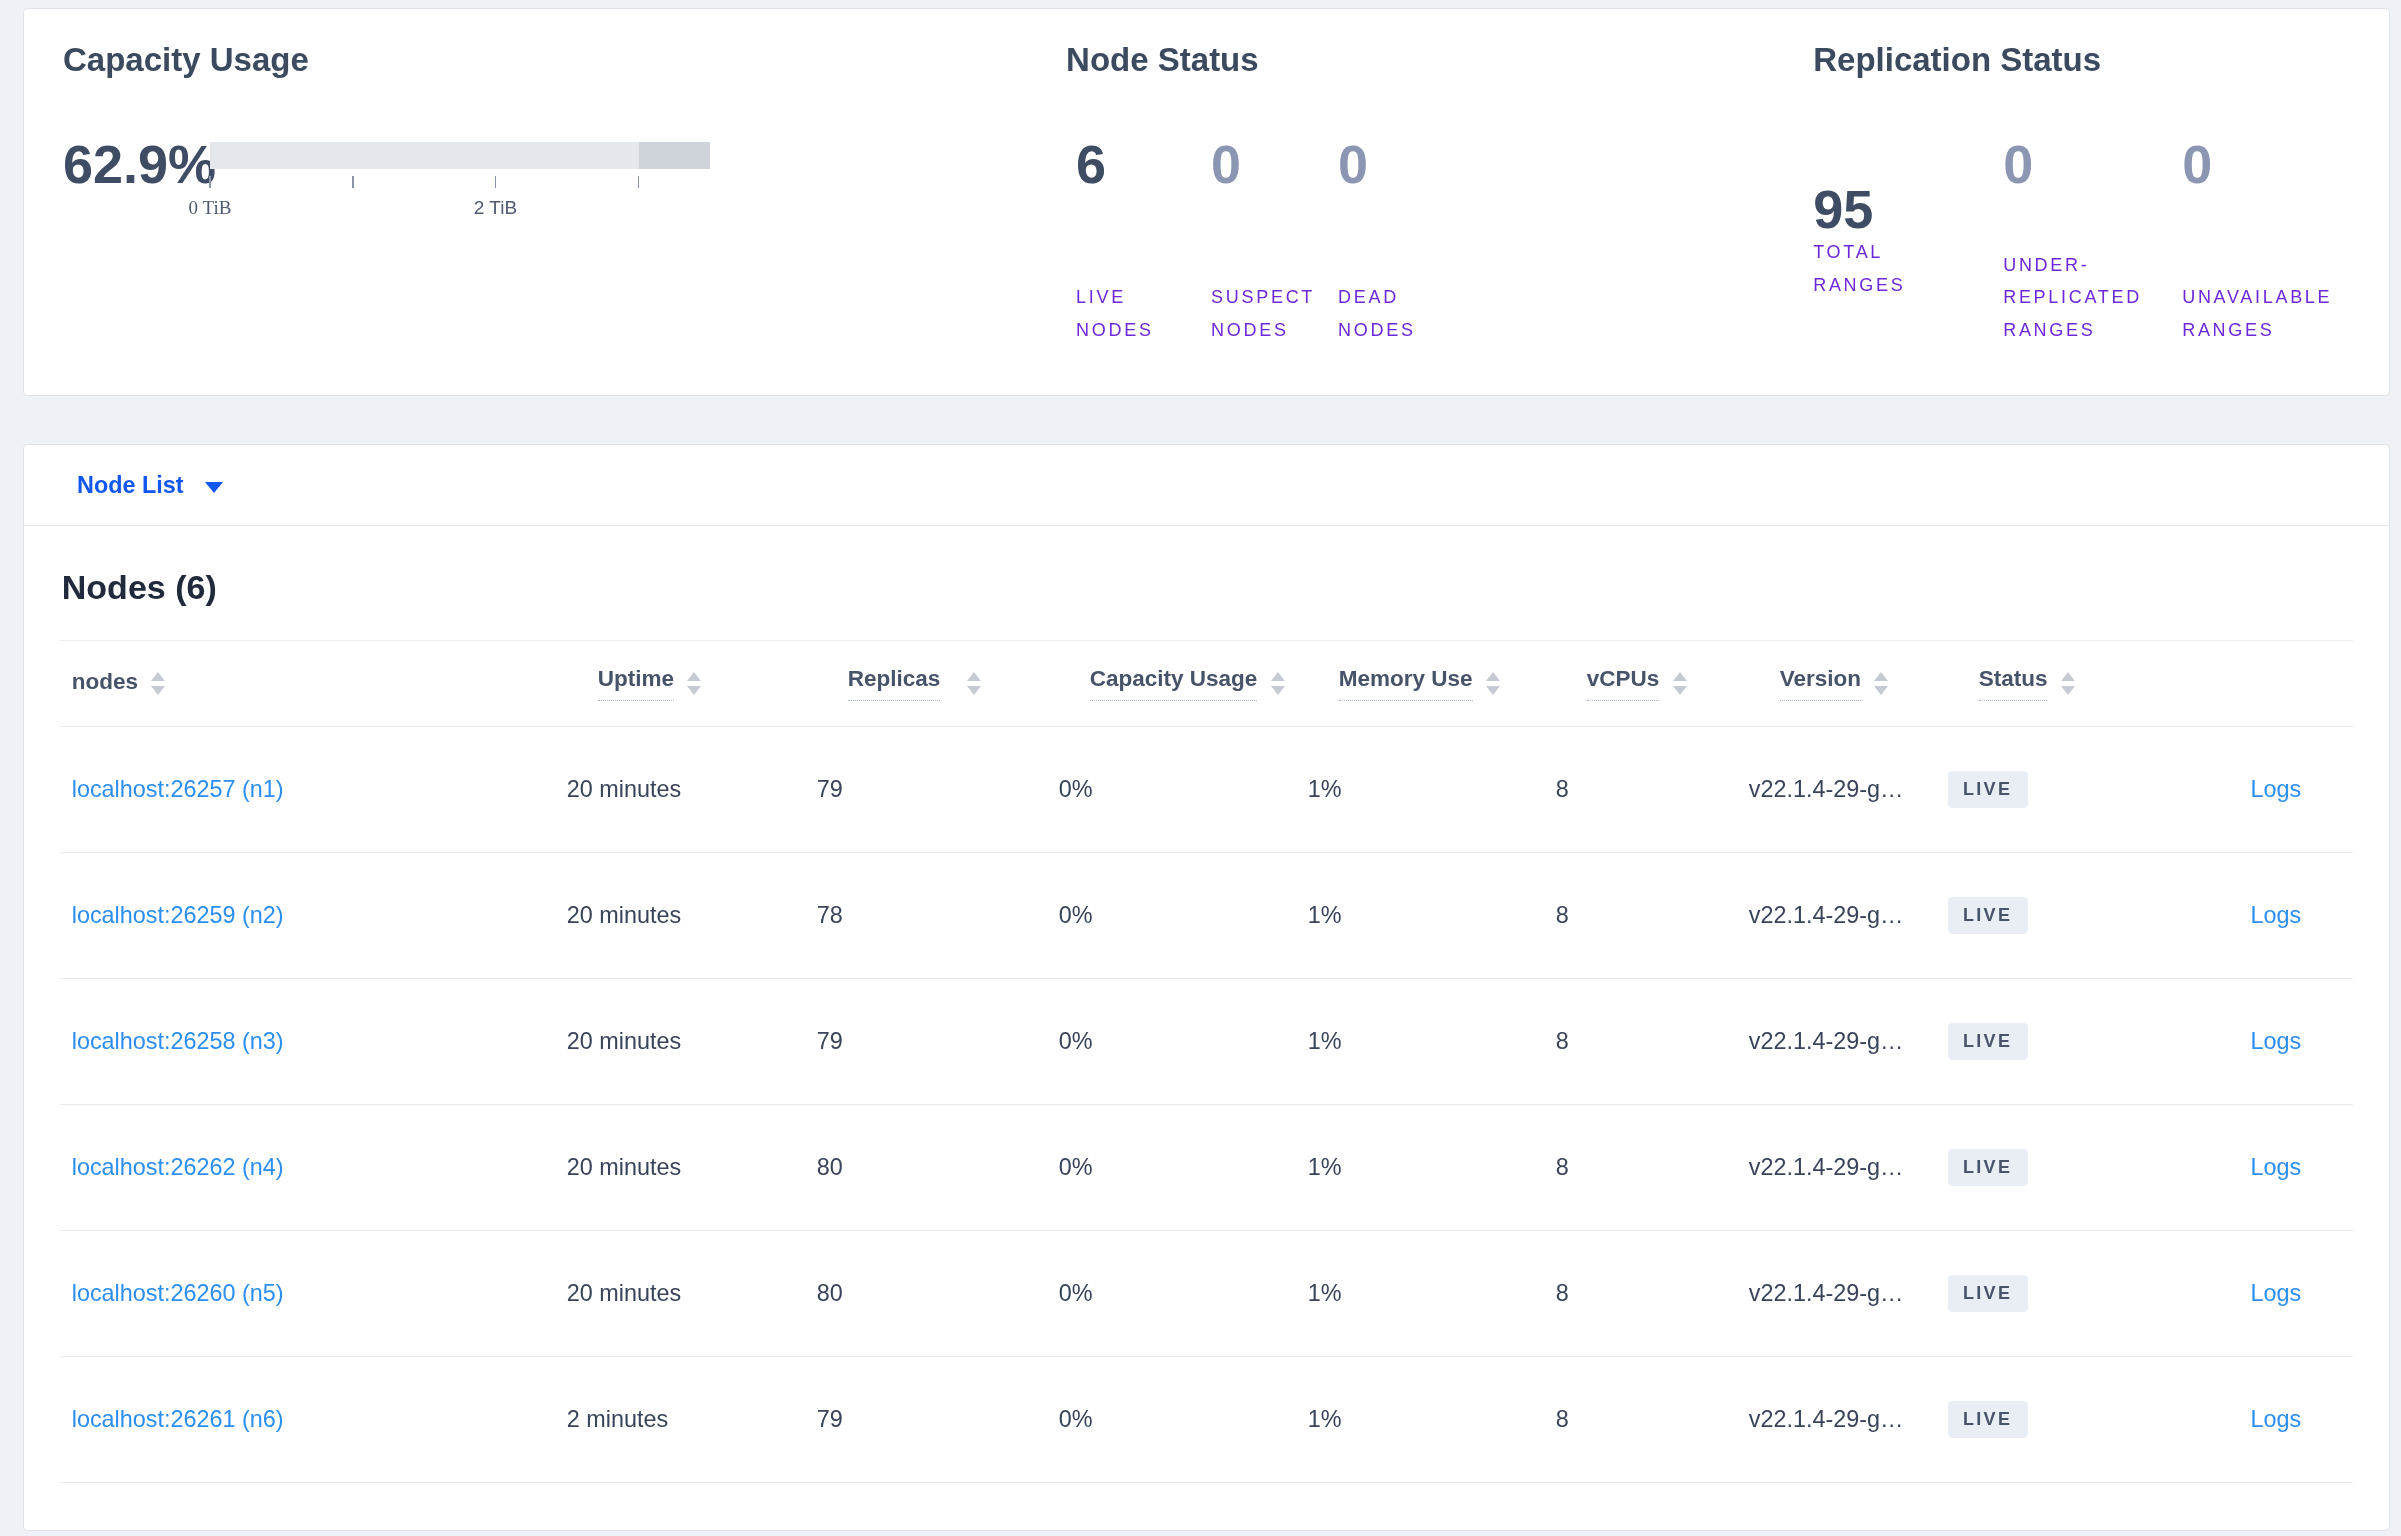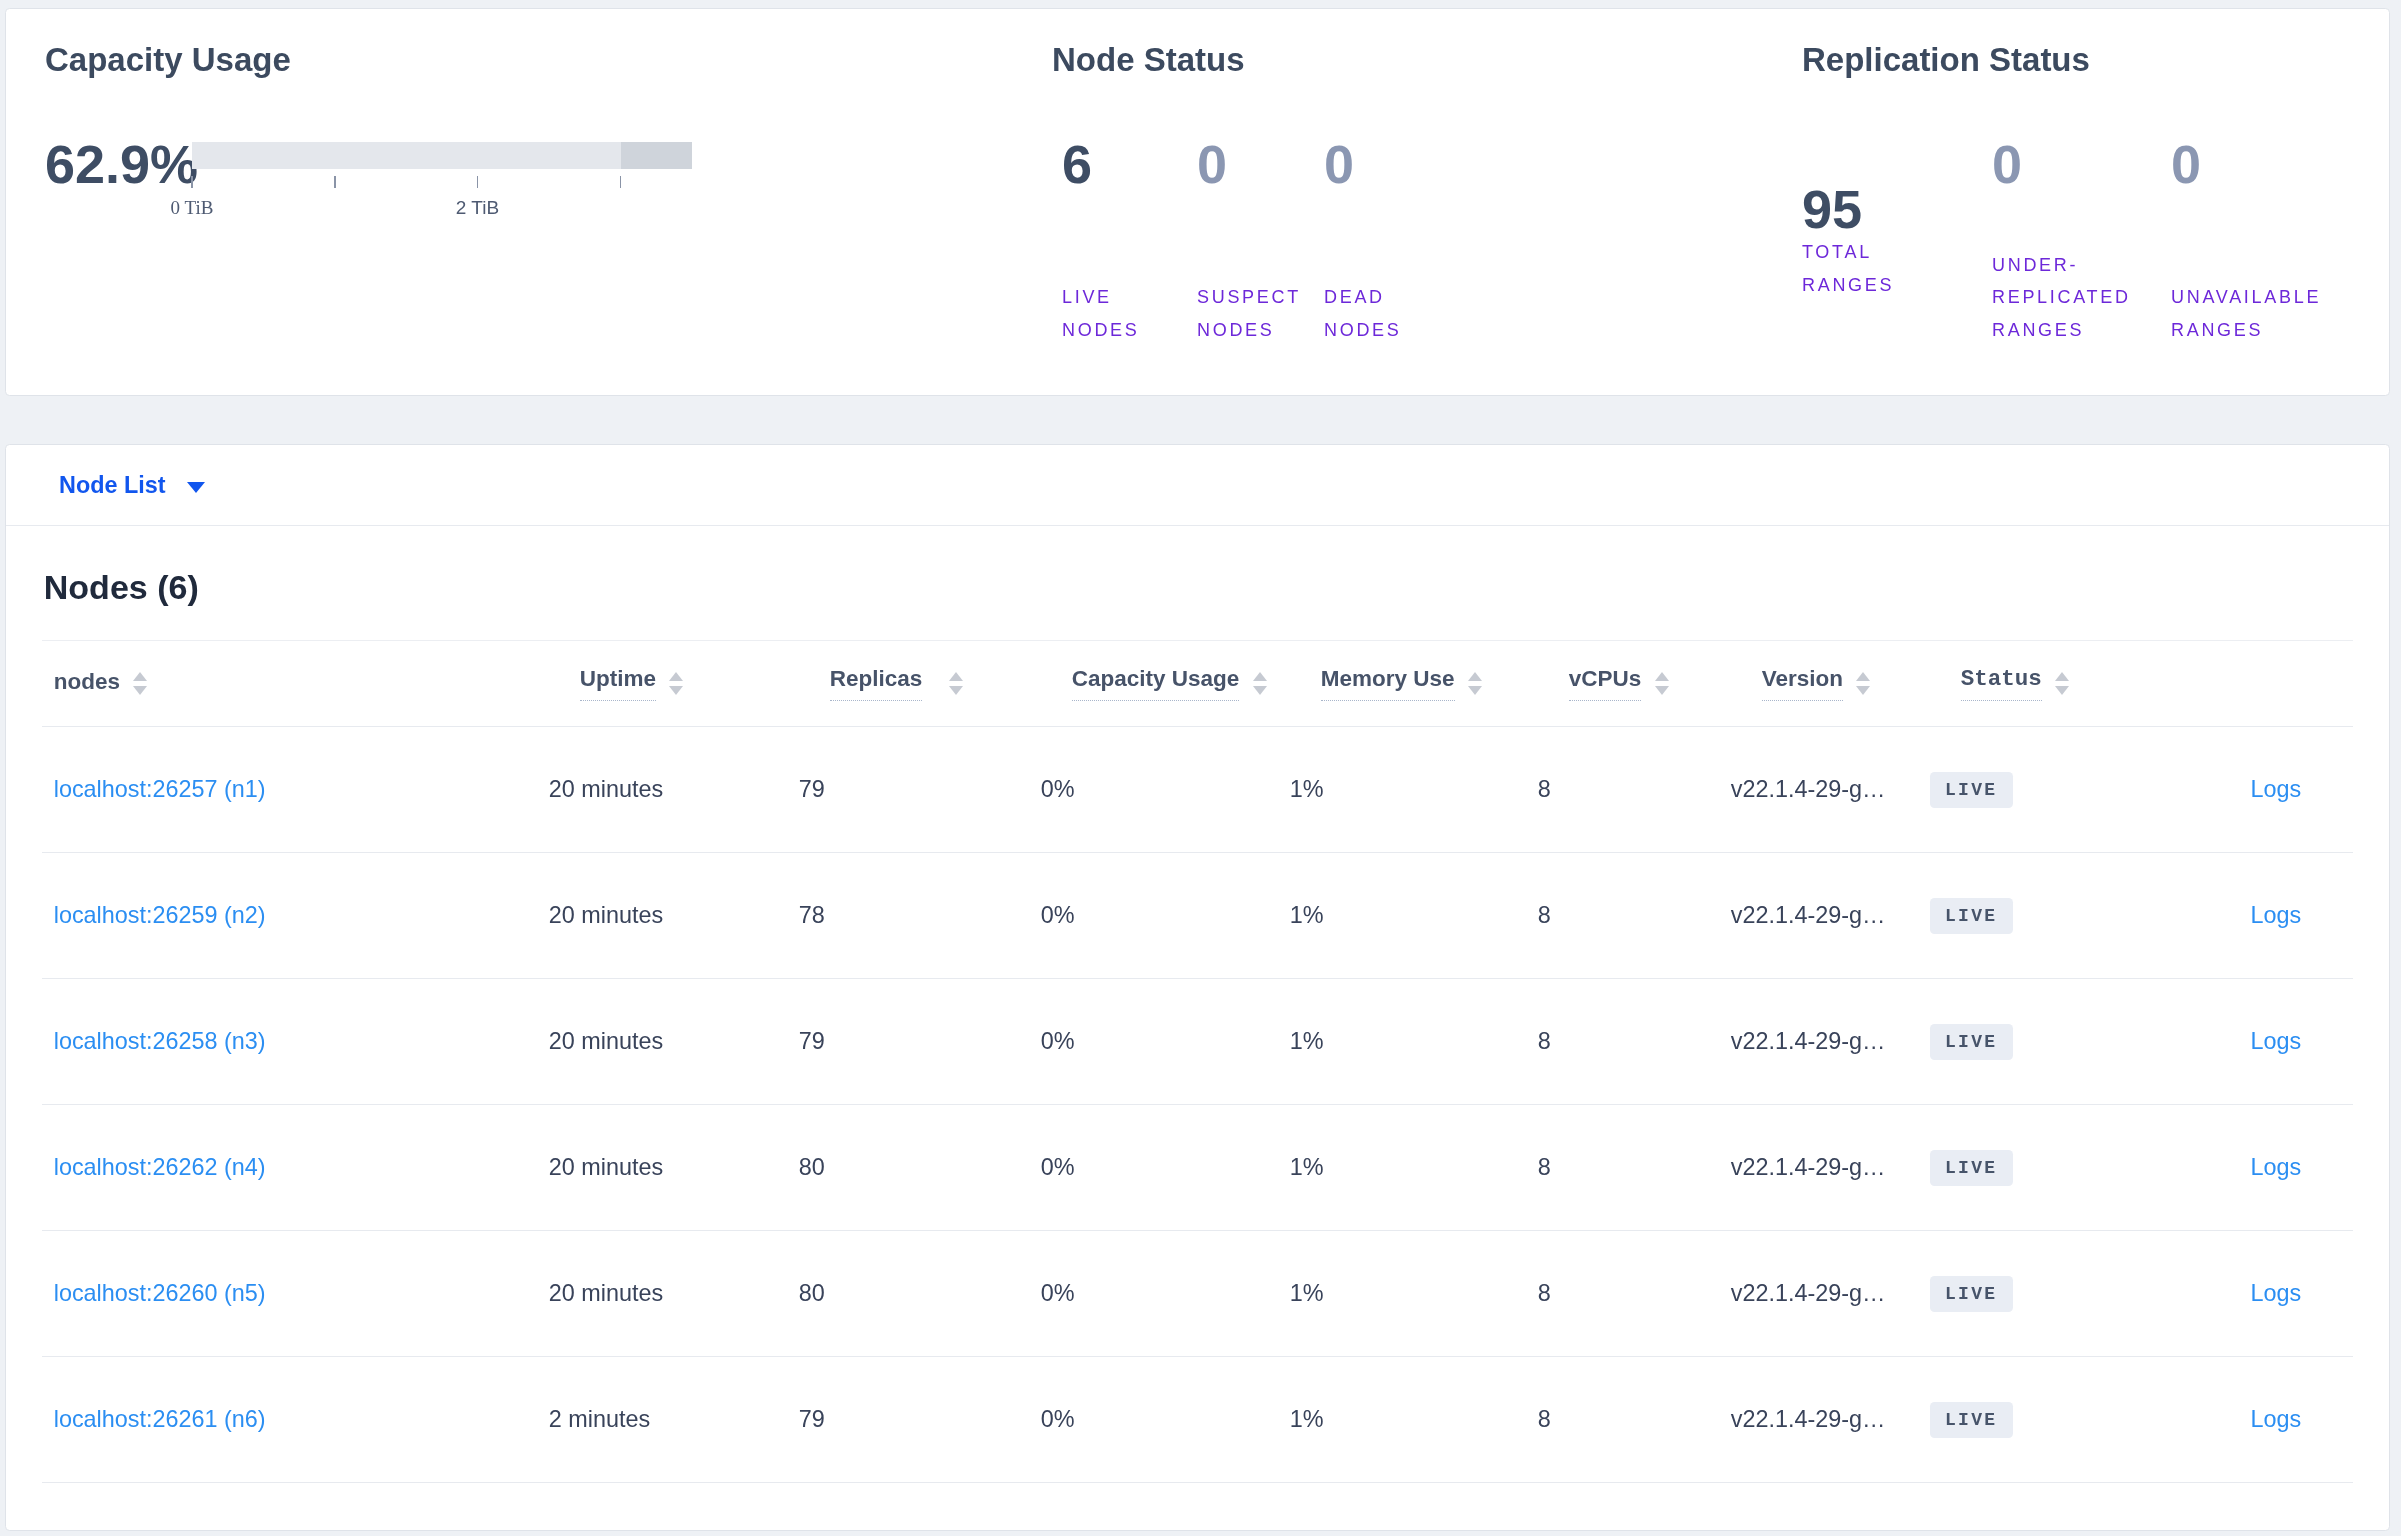--- a/index.html
+++ b/index.html
@@ -5,21 +5,21 @@
   * { margin:0; padding:0; box-sizing:border-box; }
   html,body { width:2401px; height:1536px; }
   body {
     background:#eef1f5;
     font-family:"Liberation Sans", sans-serif;
     position:relative;
     overflow:hidden;
     color:#39435a;
   }
   .card {
-    position:absolute; left:5px; right:10.8px;
+    position:absolute; left:23px; right:10.8px;
     background:#ffffff;
     border:0.9px solid #dfe3e9;
     border-radius:4.5px;
   }
   
   .card-top { top:8px; height:388px; }
   .panels { display:flex; height:100%; padding-top:32px; }
   .panel { height:100%; }
   .panel-capacity { width:1046px; padding-left:39px; }
   .panel-nodes    { width:750px; }
@@ -82,21 +82,21 @@
 
   .trow { display:flex; align-items:center; height:126px; border-bottom:0.9px solid #e7eaef; padding-left:11.7px; }
   .cell { font-size:23.4px; color:#39435a; }
   .col-node     { width:495px; }
   .col-uptime   { width:250px; }
   .col-replicas { width:242px;gap:13px; }
   .col-capacity { width:249px; }
   .col-memory   { width:248px; }
   .col-vcpus    { width:193px; }
   .col-version  { width:199px; white-space:nowrap; }
-  .col-status   { width:193px;font-family:Liberation Mono, monospace; }
+  .col-status   { width:193px; }
   .col-logs     { flex:1; text-align:right; padding-right:52px; }
   .link { color:#2b8ef2; text-decoration:none; cursor:pointer; }
   .badge-live { display:inline-block; background:#e9edf4; color:#47546a; font-size:18px;
                 font-weight:700; letter-spacing:2.3px; padding:8px 15.3px; border-radius:4.5px; }
 </style>
 </head>
 <body>
 
 <div class="card card-top">
   <div class="panels">

